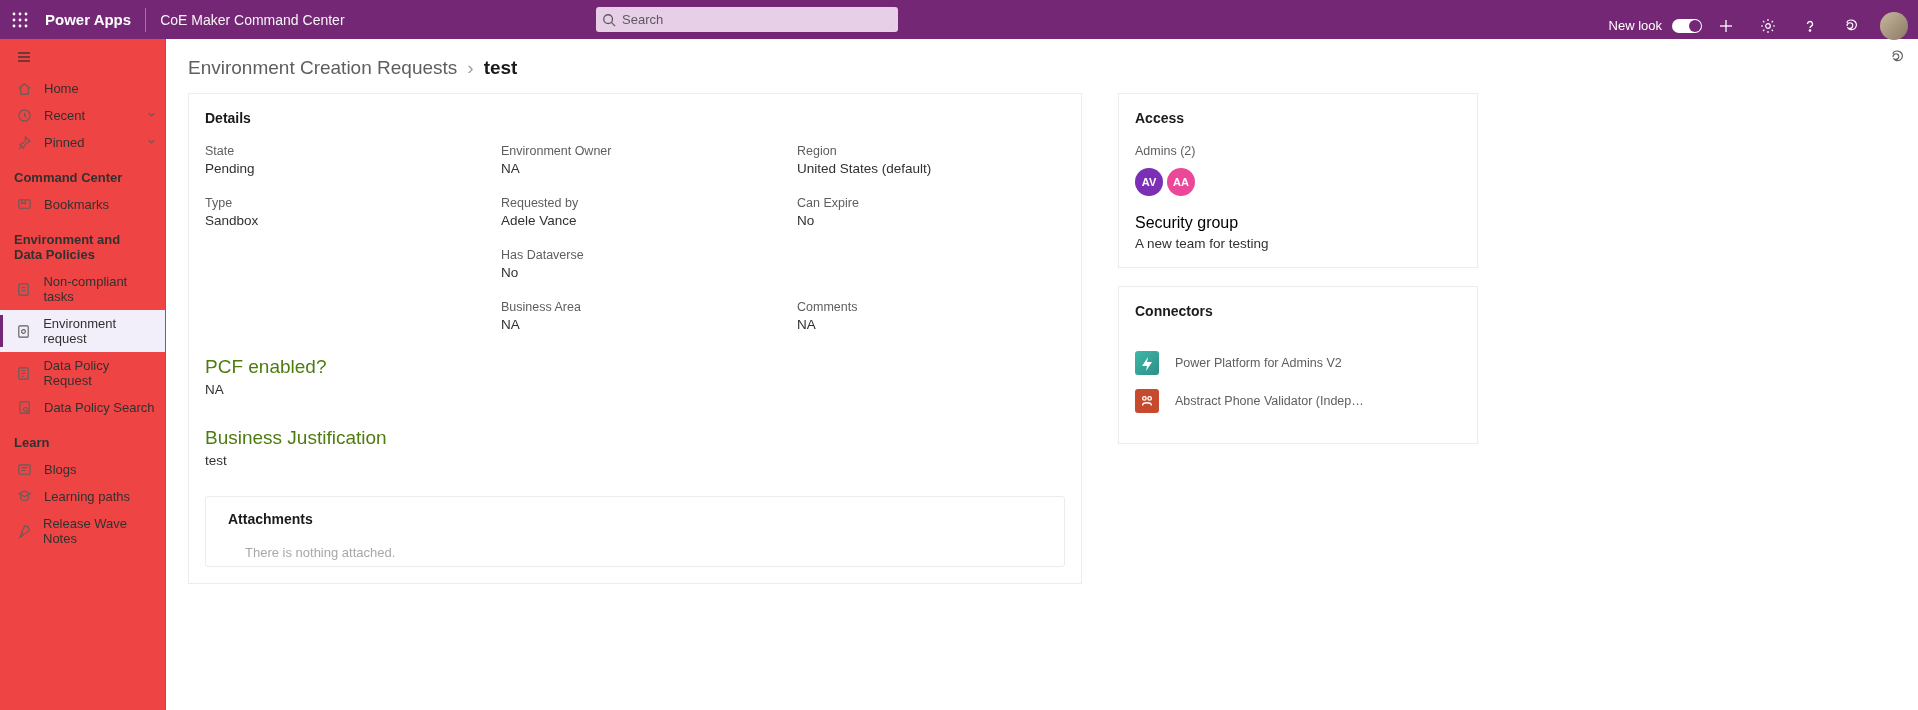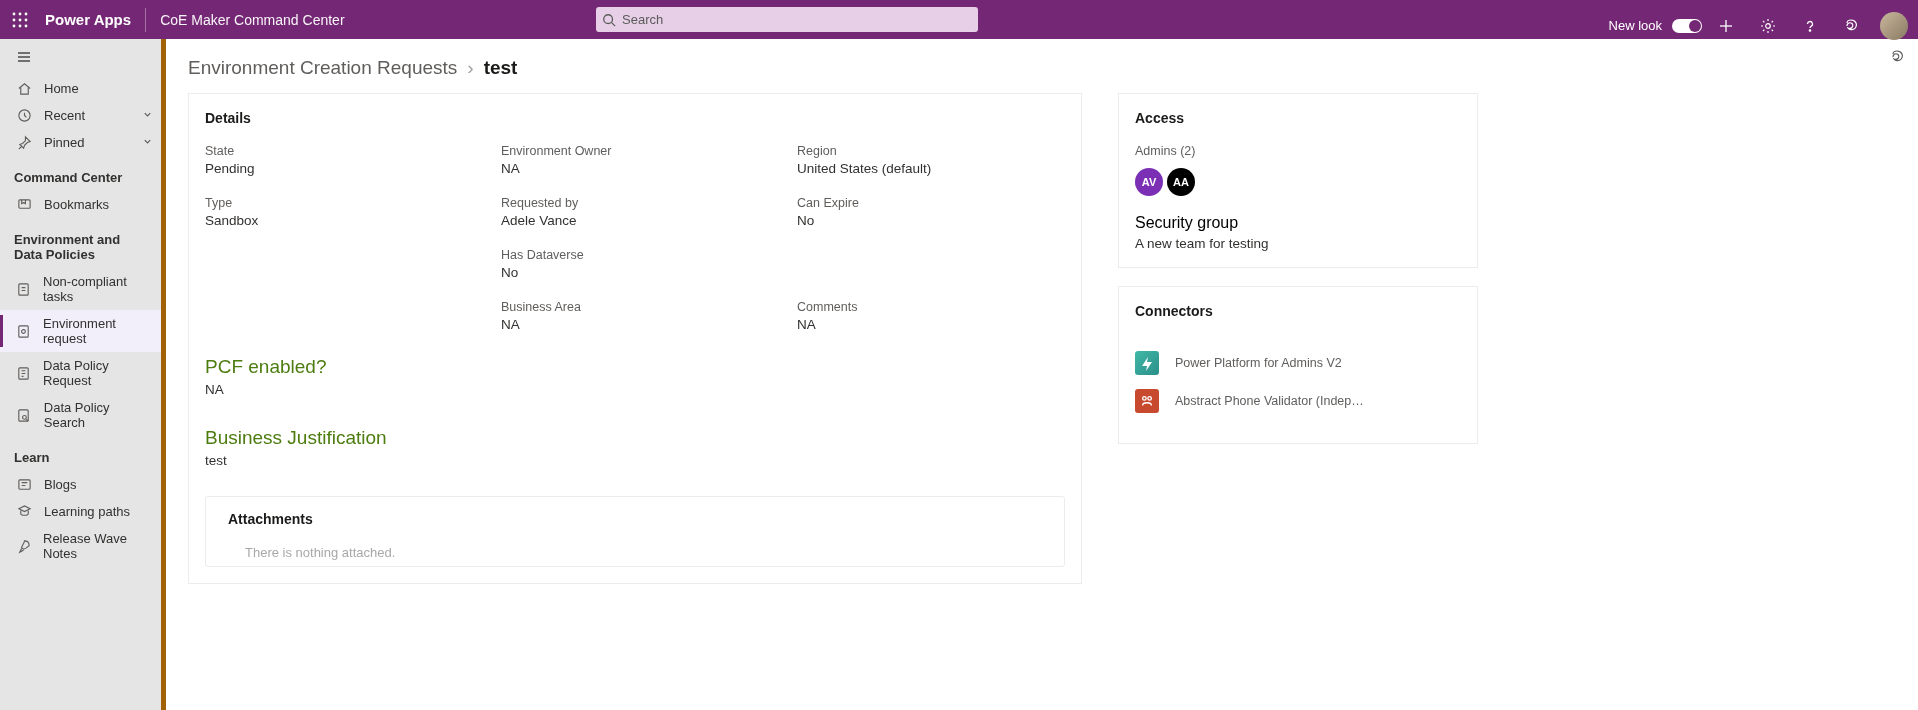--- a/index.html
+++ b/index.html
@@ -19,21 +19,21 @@
     display: flex; align-items: center; justify-content: center;
     cursor: pointer;
   }
   .waffle svg { width: 16px; height: 16px; }
   .brand { font-weight: 600; font-size: 15px; margin-left: 6px; }
   .divider-v { width: 1px; height: 24px; background: rgba(255,255,255,.35); margin: 0 14px; }
   .app-title { font-size: 14px; opacity: .95; }
   .search-wrap {
     position: absolute;
     left: 596px; top: 7px;
-    width: 382px; height: 25px;
+    width: 302px; height: 25px;
     background: #e7d0e7;
     border-radius: 3px;
     display: flex; align-items: center;
     color: #5a5a5a;
   }
   .search-wrap .icon { width: 26px; display:flex; align-items:center; justify-content:center; }
   .search-wrap input {
     flex: 1; border: none; background: transparent; outline: none;
     font-size: 13px; color: #333;
   }
@@ -58,22 +58,22 @@
     margin-left: 4px; cursor:pointer;
     display:flex;align-items:center;justify-content:center;color:#fff;font-size:10px;
   }
 
   
   .body { display: flex; height: calc(710px - 39px); }
 
   
   .sidebar {
     width: 166px;
-    border-right: 5px solid #a16207;
-    background: #e5e5e5;
+    border-right: 1px solid #a16207;
+    background: #ef4444;
     display: flex; flex-direction: column;
     font-size: 13px; color: #323130;
   }
   .sb-top { height: 36px; display:flex; align-items:center; padding-left: 16px; border-bottom:1px solid transparent; }
   .hamburger { cursor:pointer; display:flex; }
   .sb-item {
     display: flex; align-items: center;
     padding: 6px 8px 6px 16px; gap: 12px;
     cursor: pointer; color:#323130;
   }
@@ -159,21 +159,21 @@
     padding: 14px 22px 6px 22px;
   }
   .attachments .atitle { font-weight:600; font-size:14px; color:#1b1a19; }
   .attachments .empty { margin-top:18px; margin-left:17px; color:#a8a8a8; font-size:13px; }
 
   
   .access-row .lbl { font-size:12.5px; color:#605e5c; }
   .avatars { display:flex; gap:4px; margin-top:10px; }
   .badge { width:28px; height:28px; border-radius:50%; display:flex; align-items:center; justify-content:center; color:#fff; font-size:11px; font-weight:600; }
   .badge.b1 { background:#7b2fb4; }
-  .badge.b2 { background:#000000; }
+  .badge.b2 { background:#ec4899; }
   .sg-val { font-size:13.5px; color:#323130; margin-top:4px; }
 
   
   .conn { display:flex; align-items:center; gap:16px; margin-bottom: 14px; }
   .conn .cicon { width:24px; height:24px; border-radius:3px; display:flex; align-items:center; justify-content:center; color:#fff; font-size:12px; }
   .conn .cicon.pp { background:linear-gradient(135deg,#3fb8a7,#2c8f89); }
   .conn .cicon.ab { background:#c84a2e; }
   .conn .cname { font-size:12.5px; color:#605e5c; }
 
   .cards-left::-webkit-scrollbar { width:10px; }

